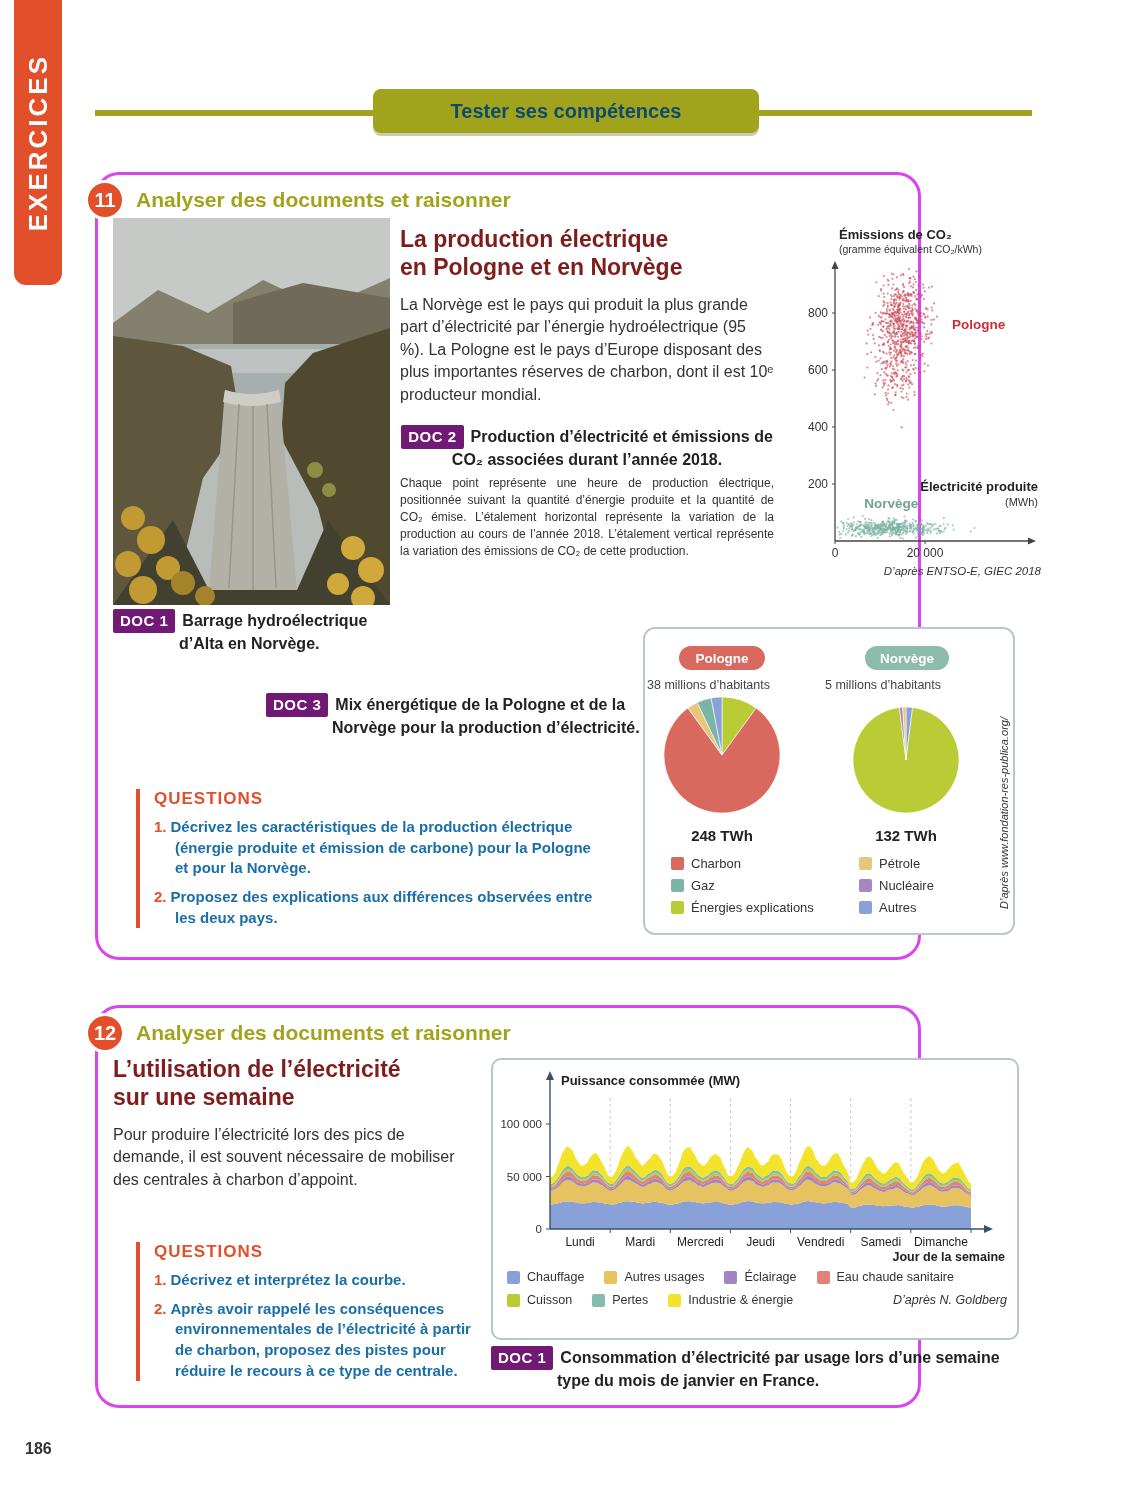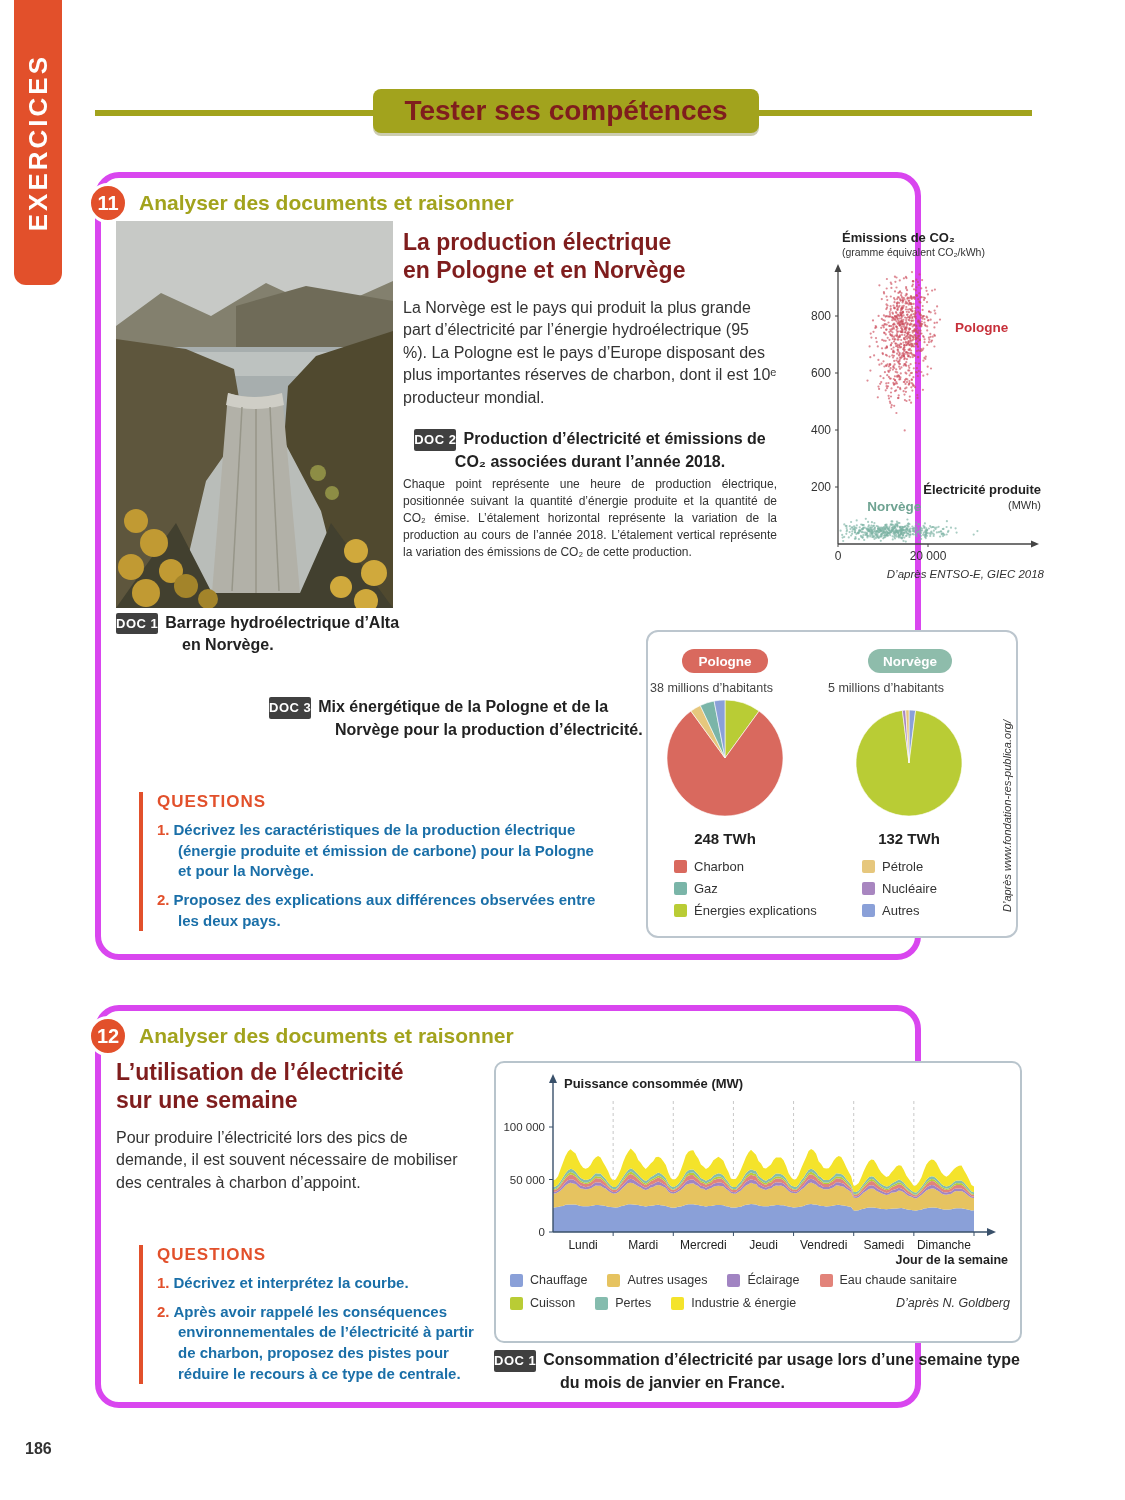--- a/index.html
+++ b/index.html
@@ -5,30 +5,30 @@
   *{margin:0;padding:0;box-sizing:border-box}
   html,body{width:1125px;height:1500px}
   body{font-family:"Liberation Sans",sans-serif;background:#fff;position:relative;color:#222}
   .page{position:absolute;top:0;left:0;width:1125px;height:1500px;background:#fff;overflow:hidden}
 
   .sidebar-tab{position:absolute;left:14px;top:0;width:48px;height:285px;background:#e2502b;border-radius:0 0 12px 12px;display:flex;align-items:center;justify-content:center}
   .sidebar-tab span{writing-mode:vertical-rl;transform:rotate(180deg);color:#fff;font-weight:bold;font-size:26px;letter-spacing:3px}
 
   .banner-line{position:absolute;left:95px;top:110px;width:937px;height:6px;background:#a2a31d}
   .banner{position:absolute;left:373px;top:89px;width:386px;height:44px;background:#a2a31d;border-radius:8px;display:flex;align-items:center;justify-content:center;box-shadow:0 3px 0 rgba(110,110,25,.35)}
-  .banner span{color:#7f1d1d;font-weight:bold;font-size:28px}
-
-  .ex-box{position:absolute;left:95px;width:826px;border:6px solid #d946ef;border-radius:24px;background:#fff}
+  .banner span{color:#0c4a6e;font-weight:bold;font-size:20px}
+
+  .ex-box{position:absolute;left:95px;width:826px;border:3px solid #d946ef;border-radius:24px;background:#fff}
   .ex11{top:172px;height:788px}
   .ex12{top:1005px;height:403px}
   .ex-num{position:absolute;left:-13px;top:5px;width:40px;height:40px;border-radius:50%;background:#e2502b;border:3px solid #fff;color:#fff;font-weight:bold;font-size:20px;display:flex;align-items:center;justify-content:center}
   .ex-header{position:absolute;left:38px;top:13px;color:#a2a31d;font-size:21px;font-weight:bold}
 
   .photo{position:absolute;left:15px;top:43px;width:277px;height:387px}
-  .doc-label{display:inline-block;background:#404040;color:#fff;font-weight:bold;font-size:13px;padding:2px 0;border-radius:2px;margin-right:7px;letter-spacing:.5px;text-indent:0}
+  .doc-label{display:inline-block;background:#701a75;color:#fff;font-weight:bold;font-size:15px;padding:2px 7px;border-radius:2px;margin-right:7px;letter-spacing:.5px;text-indent:0}
   .hang{padding-left:66px;text-indent:-66px}
   .doc-caption{position:absolute;font-size:16px;font-weight:bold;color:#222;line-height:1.32}
   .cap1{left:15px;top:434px;width:285px}
 
   .col-mid{position:absolute;left:302px;top:50px;width:374px}
   .art-title{color:#7f1d1d;font-size:23px;font-weight:bold;line-height:1.22}
   .intro{margin-top:13px;font-size:16px;color:#333;line-height:1.4}
   .doc2{margin-top:19px}
   .doc2-head{font-size:16px;font-weight:bold;color:#222;line-height:1.35;text-align:center}
   .doc2-body{margin-top:4px;font-size:12px;color:#333;line-height:1.42;text-align:justify}

